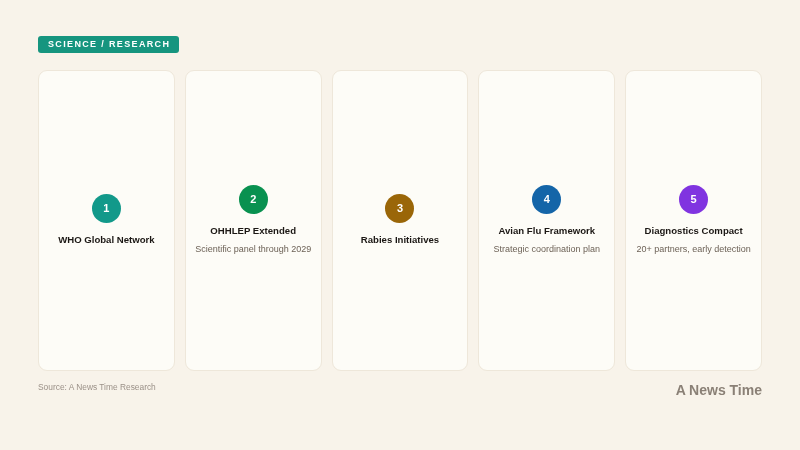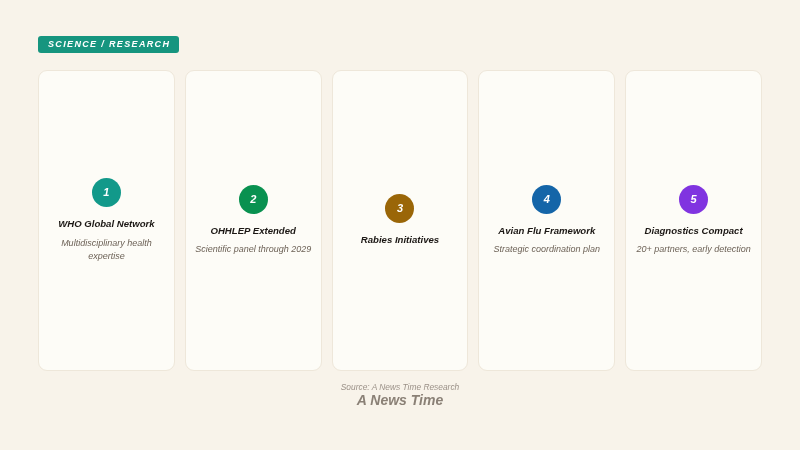--- a/index.html
+++ b/index.html
@@ -14,21 +14,20 @@
     overflow: hidden;
   }
   .page {
     position: relative;
     width: 800px;
     height: 450px;
     box-sizing: border-box;
     padding: 0 38px;
     display: flex;
     flex-direction: column;
-    font-style: italic;
   }
   
   .header {
     padding-top: 33px;
   }
   .kicker {
     display: inline-block;
     background: #16957f;
     color: #ffffff;
     font-size: 9px;
@@ -93,23 +92,21 @@
     margin-top: 6px;
     font-size: 9px;
     color: #6d6257;
     line-height: 1.42;
     max-width: 126px;
   }
   
   .footer {
     margin-top: 11px;
     display: flex;
-    align-items: center;
     justify-content: space-between;
-    flex-direction: column;
   }
   .source {
     font-size: 8.4px;
     color: #9b9188;
   }
   .brand {
     font-size: 14px;
     font-weight: bold;
     color: #8a8076;
   }
@@ -121,21 +118,20 @@
 
   <div class="header">
     <div class="kicker">SCIENCE / RESEARCH</div>
   </div>
 
   <div class="cards">
 
     <div class="card">
       <div class="badge" style="background: rgb(18, 153, 138);">1</div>
       <div class="card-title">WHO Global Network</div>
-      <div class="card-desc">Multidisciplinary health expertise</div>
     </div>
 
     <div class="card">
       <div class="badge" style="background: rgb(9, 145, 80);">2</div>
       <div class="card-title">OHHLEP Extended</div>
       <div class="card-desc">Scientific panel through 2029</div>
     </div>
 
     <div class="card">
       <div class="badge" style="background: rgb(154, 102, 8);">3</div>

